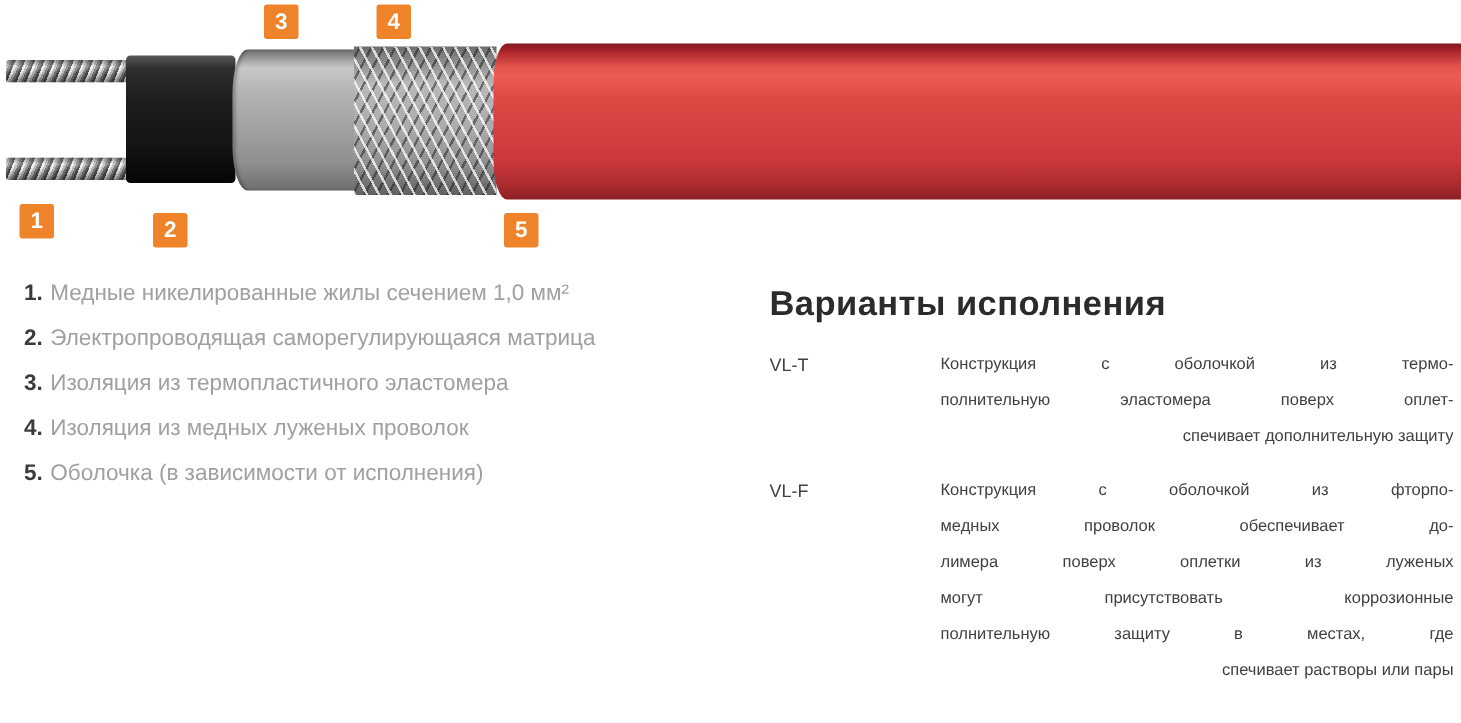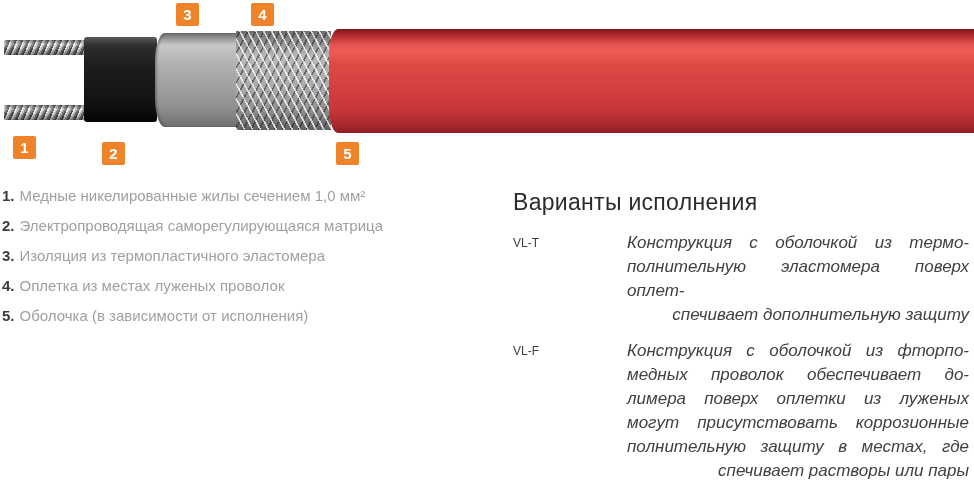--- a/index.html
+++ b/index.html
@@ -43,34 +43,34 @@
   .badge{
     position:absolute;width:23px;height:23px;border-radius:2px;
     background:var(--accent-orange,#EF8329);color:#fff;
     font-size:15px;font-weight:bold;line-height:23px;text-align:center;
   }
   .b1{left:13px;top:136px;} .b2{left:102px;top:142px;}
   .b3{left:176px;top:3px;}  .b4{left:251px;top:3px;}
   .b5{left:336px;top:142px;}
 
   
-  .legend{position:absolute;left:2px;top:181px;width:470px;}
+  .legend{position:absolute;left:16px;top:181px;width:470px;}
   .leg-row{height:30px;line-height:30px;font-size:15px;white-space:nowrap;}
   .leg-num{font-weight:bold;color:var(--legend-num,#3B3B3B);margin-right:5px;}
   .leg-text{color:var(--legend-text,#A0A0A0);}
 
   
   .variants{position:absolute;left:513px;top:189px;width:456px;}
   .v-title{
-    margin:0 0 15px 0;font-size:23px;font-weight:normal;letter-spacing:.3px;
+    margin:0 0 15px 0;font-size:23px;font-weight:bold;letter-spacing:.3px;
     color:var(--heading-text,#2B2B2B);
   }
   .vrow{display:grid;grid-template-columns:114px 1fr;margin-bottom:12px;}
   .vcode{font-size:12px;color:var(--body-text,#414141);line-height:24px;}
-  .vdesc{font-size:17px;color:var(--body-text,#414141);line-height:24px;font-style:italic;}
+  .vdesc{font-size:11px;color:var(--body-text,#414141);line-height:24px;}
   .jl{text-align:justify;text-align-last:justify;}
   .ll{text-align:right;}
 </style>
 </head>
 <body>
 
 <div class="page">
 
   <div class="diagram">
     <div class="wire wire-a"></div>
@@ -91,21 +91,21 @@
     <div class="leg-row">
       <span class="leg-num">1.</span><span class="leg-text">Медные никелированные жилы сечением 1,0 мм²</span>
     </div>
     <div class="leg-row">
       <span class="leg-num">2.</span><span class="leg-text">Электропроводящая саморегулирующаяся матрица</span>
     </div>
     <div class="leg-row">
       <span class="leg-num">3.</span><span class="leg-text">Изоляция из термопластичного эластомера</span>
     </div>
     <div class="leg-row">
-      <span class="leg-num">4.</span><span class="leg-text">Оплетка из местах луженых проволок</span>
+      <span class="leg-num">4.</span><span class="leg-text">Изоляция из медных луженых проволок</span>
     </div>
     <div class="leg-row">
       <span class="leg-num">5.</span><span class="leg-text">Оболочка (в зависимости от исполнения)</span>
     </div>
   </div>
 
   <div class="variants">
     <h2 class="v-title">Варианты исполнения</h2>
 
     <div class="vrow">

